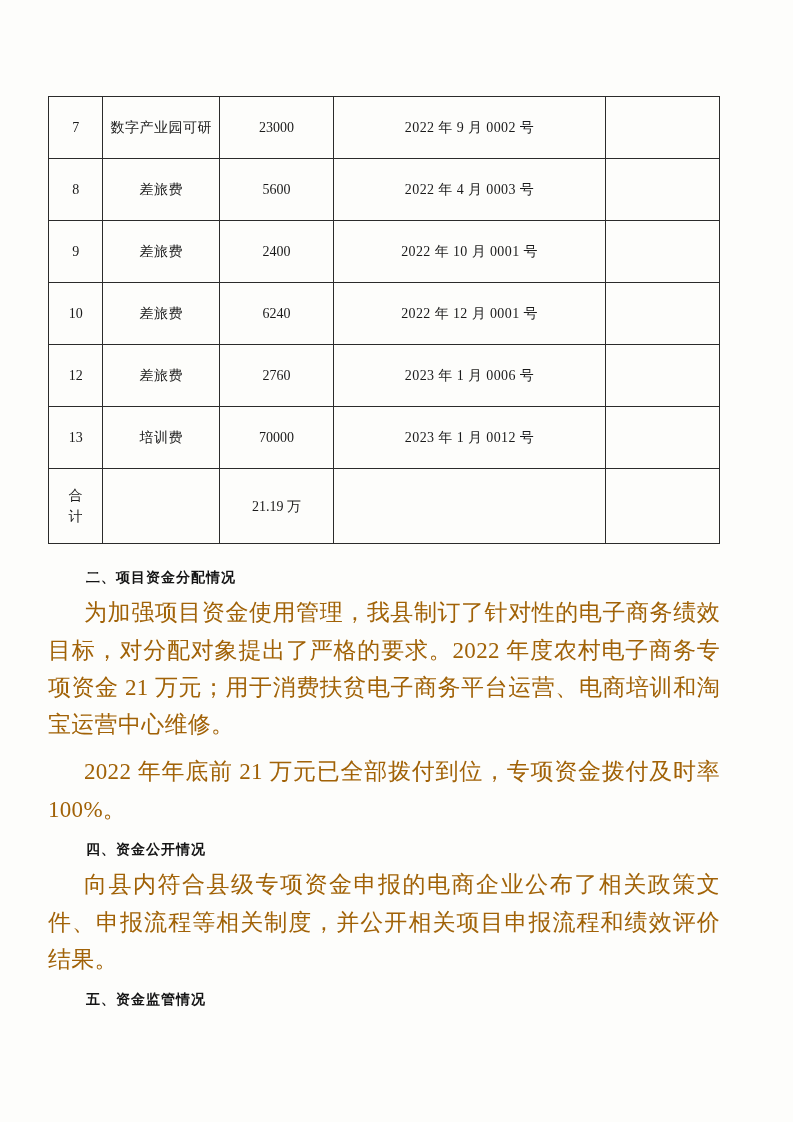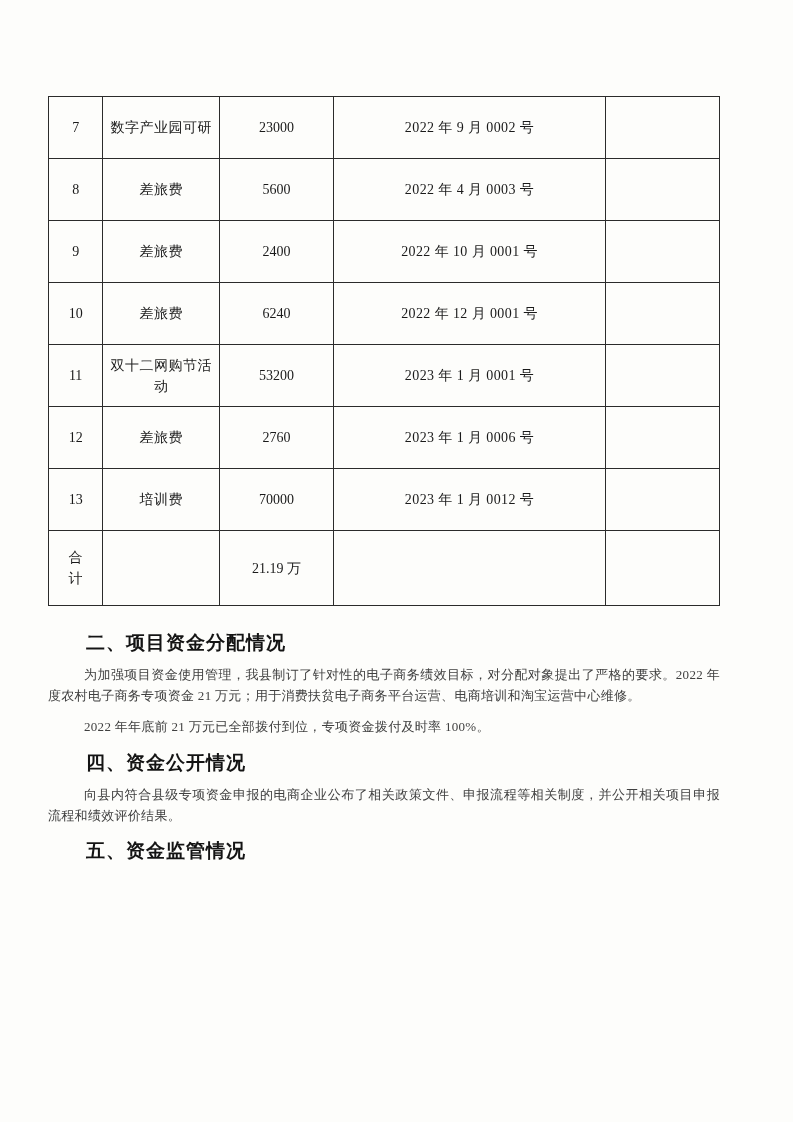--- a/index.html
+++ b/index.html
@@ -73,36 +73,36 @@
   }
 
   
   .body-block {
     margin-top: 22px;
     width: 672px;
   }
   .section-heading {
     font-family: "Liberation Sans", sans-serif;
     font-weight: bold;
-    font-size: 19px;
+    font-size: 14px;
     letter-spacing: 1px;
     margin: 0 0 6px 0;
     text-indent: 38px;
     line-height: 1.6;
     color: #141414;
   }
   p.para {
     margin: 0 0 5px 0;
-    font-size: 13px;
+    font-size: 23px;
     line-height: 1.62;
     text-indent: 36px;
     letter-spacing: 0.3px;
     text-align: justify;
     text-justify: inter-ideograph;
-    color: #404040;
+    color: #a16207;
   }
   p.para.tight { margin-bottom: 10px; }
 </style>
 </head>
 <body>
 
 <div class="page">
   <div class="content">
 
     <table class="fund-table">
@@ -126,27 +126,20 @@
           <td class="col-item">差旅费</td>
           <td class="col-amount">2400</td>
           <td class="col-doc">2022 年 10 月 0001 号</td>
           <td class="col-note"></td>
         </tr>
         <tr>
           <td class="col-no">10</td>
           <td class="col-item">差旅费</td>
           <td class="col-amount">6240</td>
           <td class="col-doc">2022 年 12 月 0001 号</td>
-          <td class="col-note"></td>
-        </tr>
-        <tr>
-          <td class="col-no">11</td>
-          <td class="col-item">双十二网购节活动</td>
-          <td class="col-amount">53200</td>
-          <td class="col-doc">2023 年 1 月 0001 号</td>
           <td class="col-note"></td>
         </tr>
         <tr>
           <td class="col-no">12</td>
           <td class="col-item">差旅费</td>
           <td class="col-amount">2760</td>
           <td class="col-doc">2023 年 1 月 0006 号</td>
           <td class="col-note"></td>
         </tr>
         <tr>

